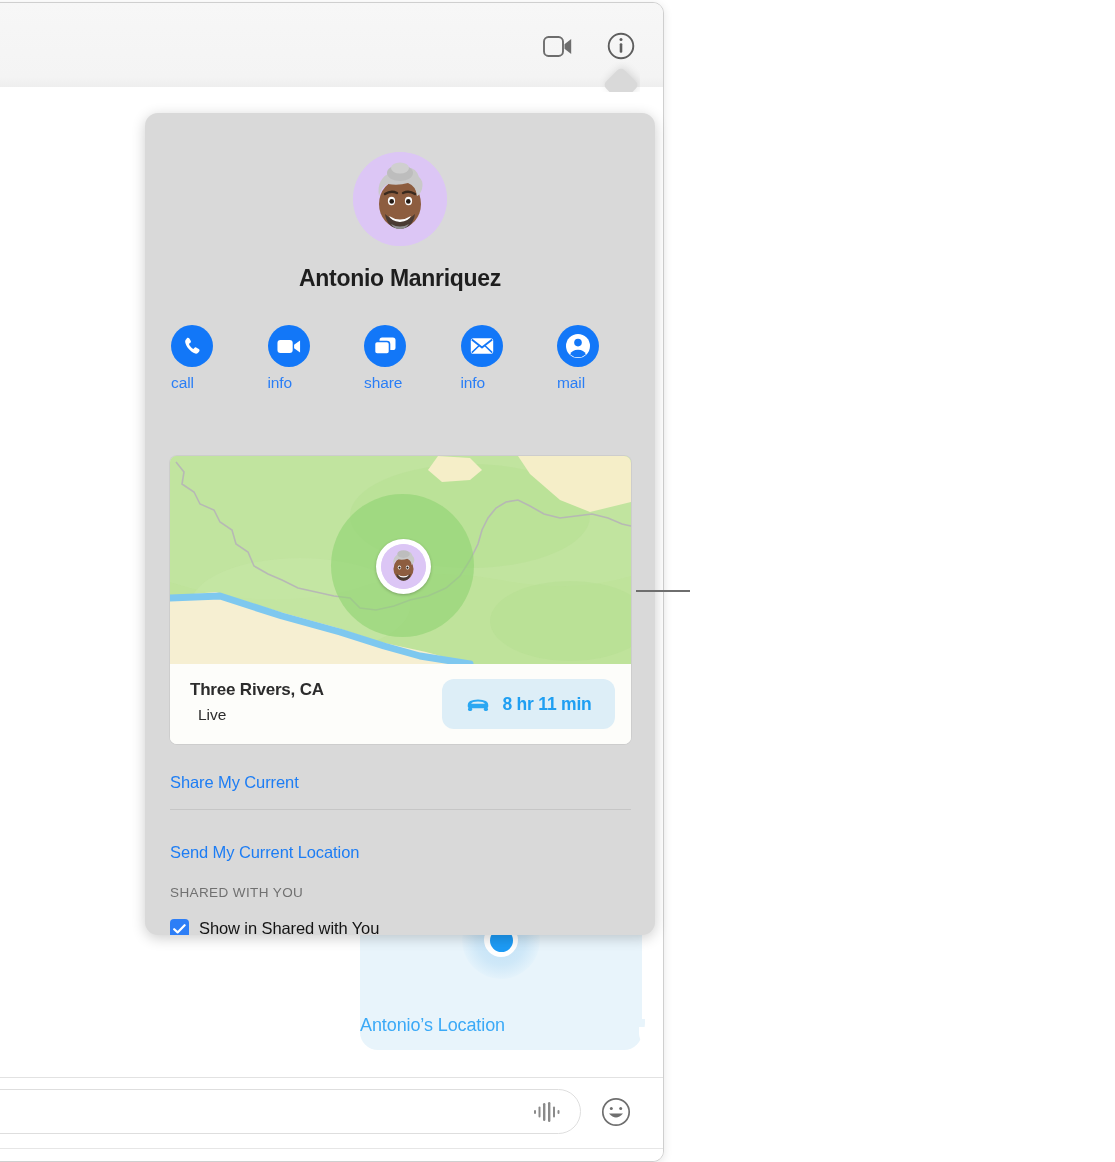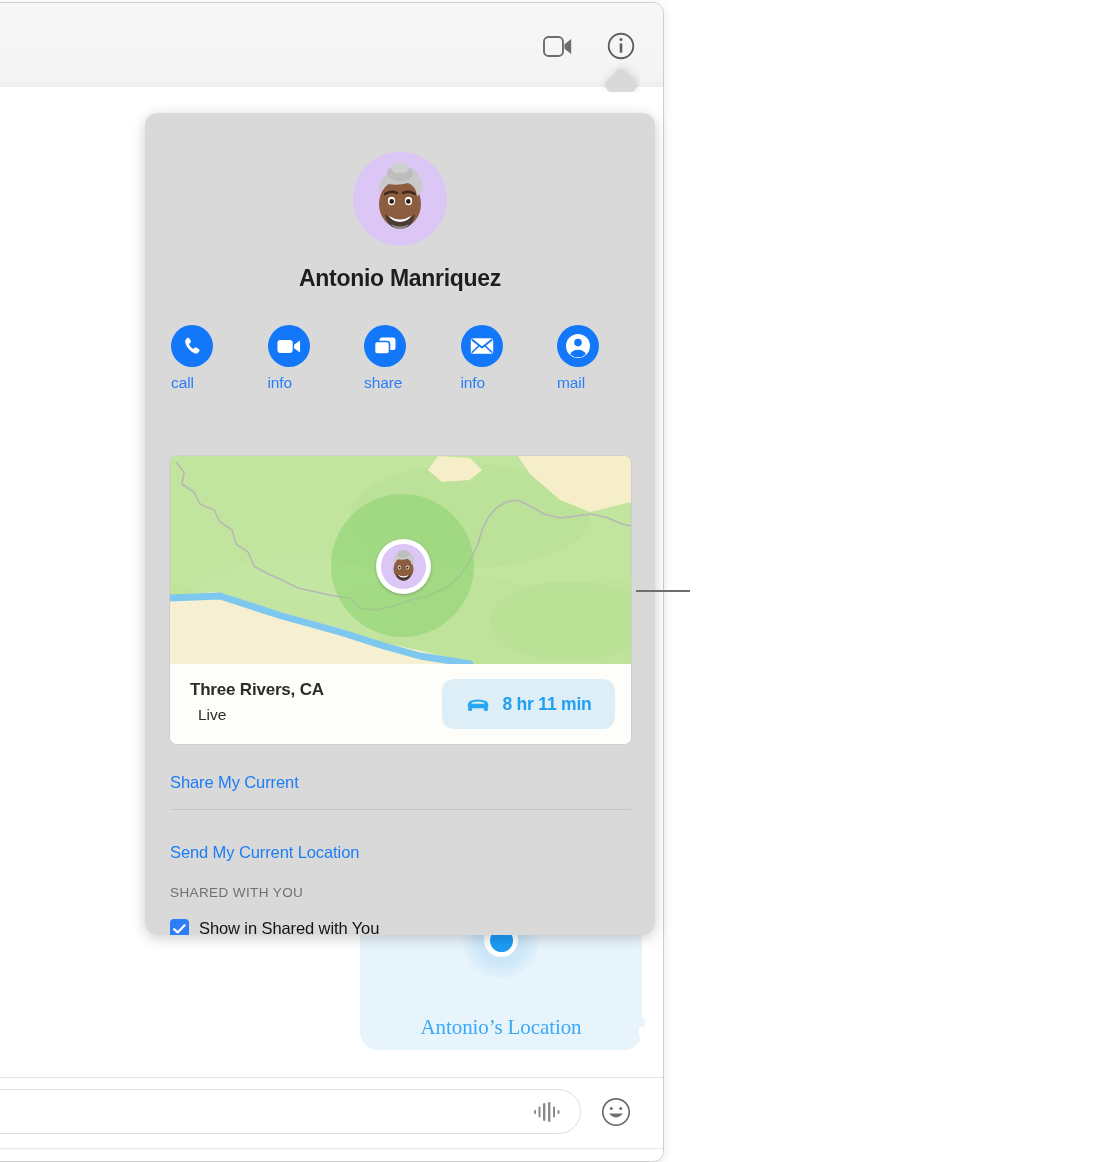--- a/index.html
+++ b/index.html
@@ -115,25 +115,24 @@
     top: 96px; left: 0; width: 100%;
     text-align: center;
     font-size: 17.5px;
     font-weight: bold;
     color: #18a0fb;
     letter-spacing: -0.1px;
   }
   #req-sub {
     position: absolute;
     top: 122px; left: 0; width: 100%;
-    text-align: center;
-    font-size: 21px;
+    text-align: left;
+    font-size: 18px;
     color: #3aa9f7;
     letter-spacing: -0.1px;
-    font-family: Liberation Serif, serif;
   }
 
   
   #composer {
     position: absolute;
     left: 0; top: 1074px;
     width: 702px;
     height: 84px;
     background: #ffffff;
     border-top: 1px solid #e2e2e2;

